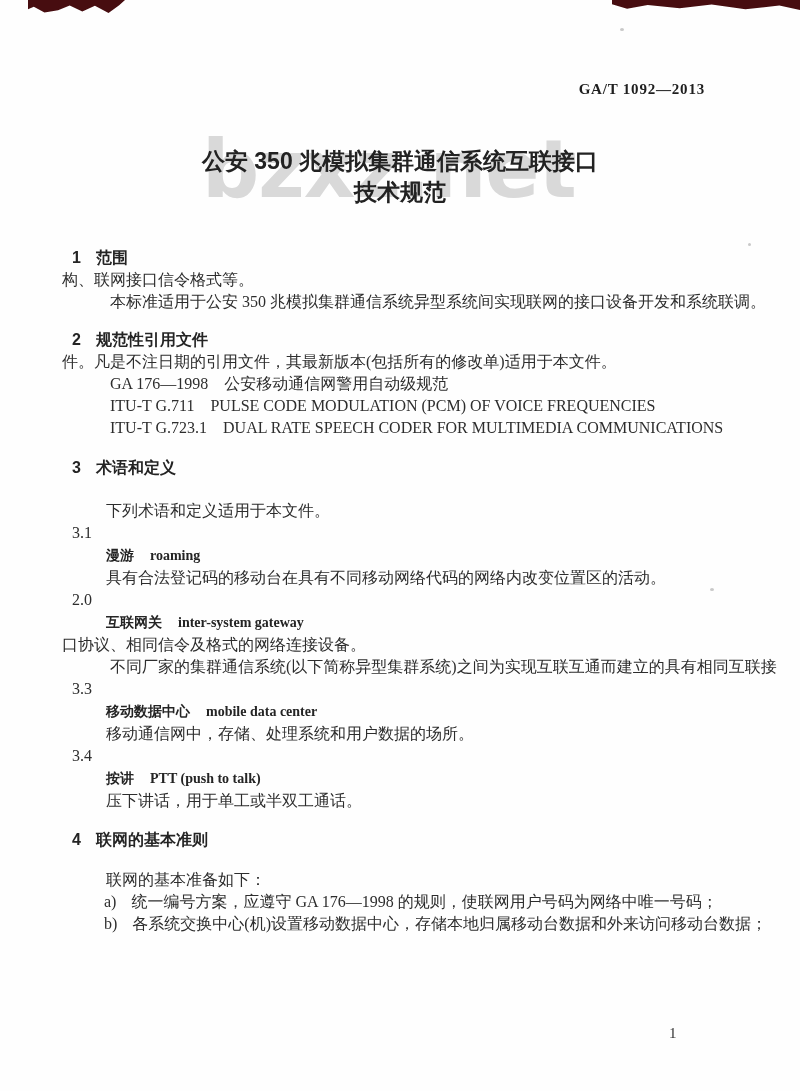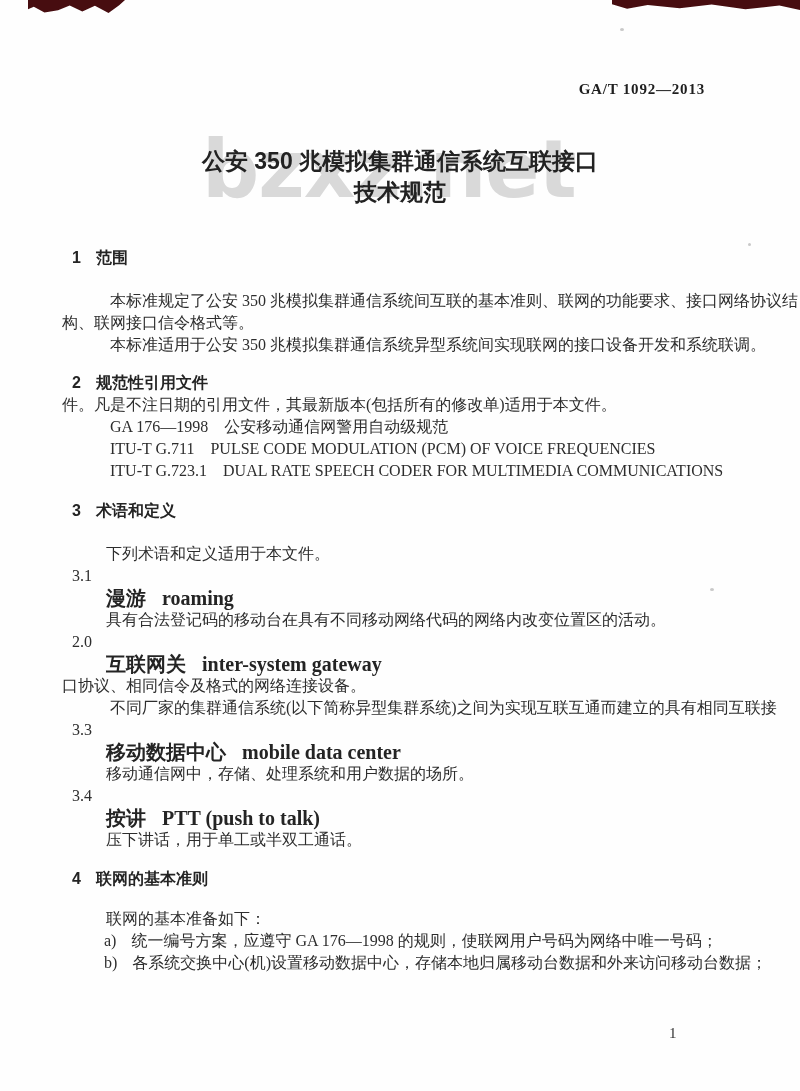--- a/index.html
+++ b/index.html
@@ -78,21 +78,21 @@
     color: #242424;
     padding-left: 10px;
     white-space: nowrap;
   }
   .h .hn { margin-right: 15px; }
   .ind  { text-indent: 48px; }
   .ref  { padding-left: 48px; }
   .p44  { padding-left: 44px; }
   .p10  { padding-left: 10px; }
   .term {
-    line-height: 22px; font-size: 20px; font-weight: bold;
+    line-height: 22px; font-size: 14px; font-weight: bold;
     white-space: nowrap; color: #242424;
     padding-left: 44px;
     font-family: "Liberation Sans", "DejaVu Sans", sans-serif;
   }
   .term .en { margin-left: 16px; font-family: "Liberation Serif", "DejaVu Serif", serif; }
   .li  { padding-left: 42px; }
   .li .lab { margin-right: 15px; }
 
   .page-number {
     position: absolute;
@@ -118,21 +118,20 @@
   <div class="doc-code">GA/T 1092—2013</div>
 
   <div class="doc-title">
     <div>公安 350 兆模拟集群通信系统互联接口</div>
     <div>技术规范</div>
   </div>
 
   <div class="body">
 
     <div class="h"><span class="hn">1</span><span>范围</span></div>
-    <div class="t ind" style="margin-top:21px">本标准规定了公安 350 兆模拟集群通信系统间互联的基本准则、联网的功能要求、接口网络协议结</div>
     <div class="t">构、联网接口信令格式等。</div>
     <div class="t ind">本标准适用于公安 350 兆模拟集群通信系统异型系统间实现联网的接口设备开发和系统联调。</div>
 
     <div class="h" style="margin-top:16px"><span class="hn">2</span><span>规范性引用文件</span></div>
     <div class="t">件。凡是不注日期的引用文件，其最新版本(包括所有的修改单)适用于本文件。</div>
     <div class="t ref">GA 176—1998　公安移动通信网警用自动级规范</div>
     <div class="t ref">ITU-T G.711　PULSE CODE MODULATION (PCM) OF VOICE FREQUENCIES</div>
     <div class="t ref">ITU-T G.723.1　DUAL RATE SPEECH CODER FOR MULTIMEDIA COMMUNICATIONS</div>
 
     <div class="h" style="margin-top:18px"><span class="hn">3</span><span>术语和定义</span></div>

